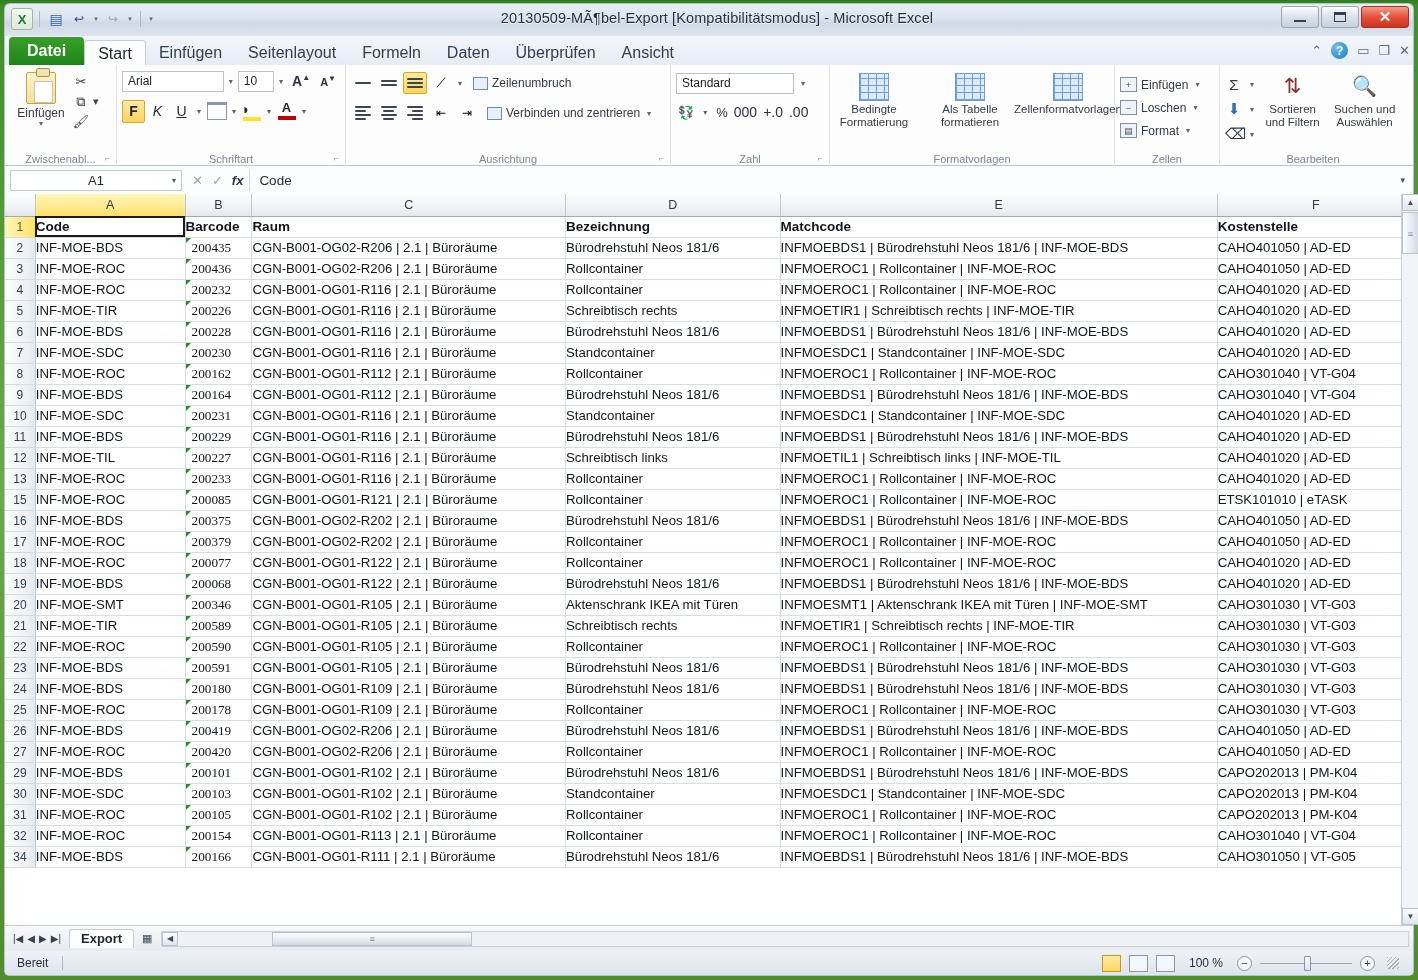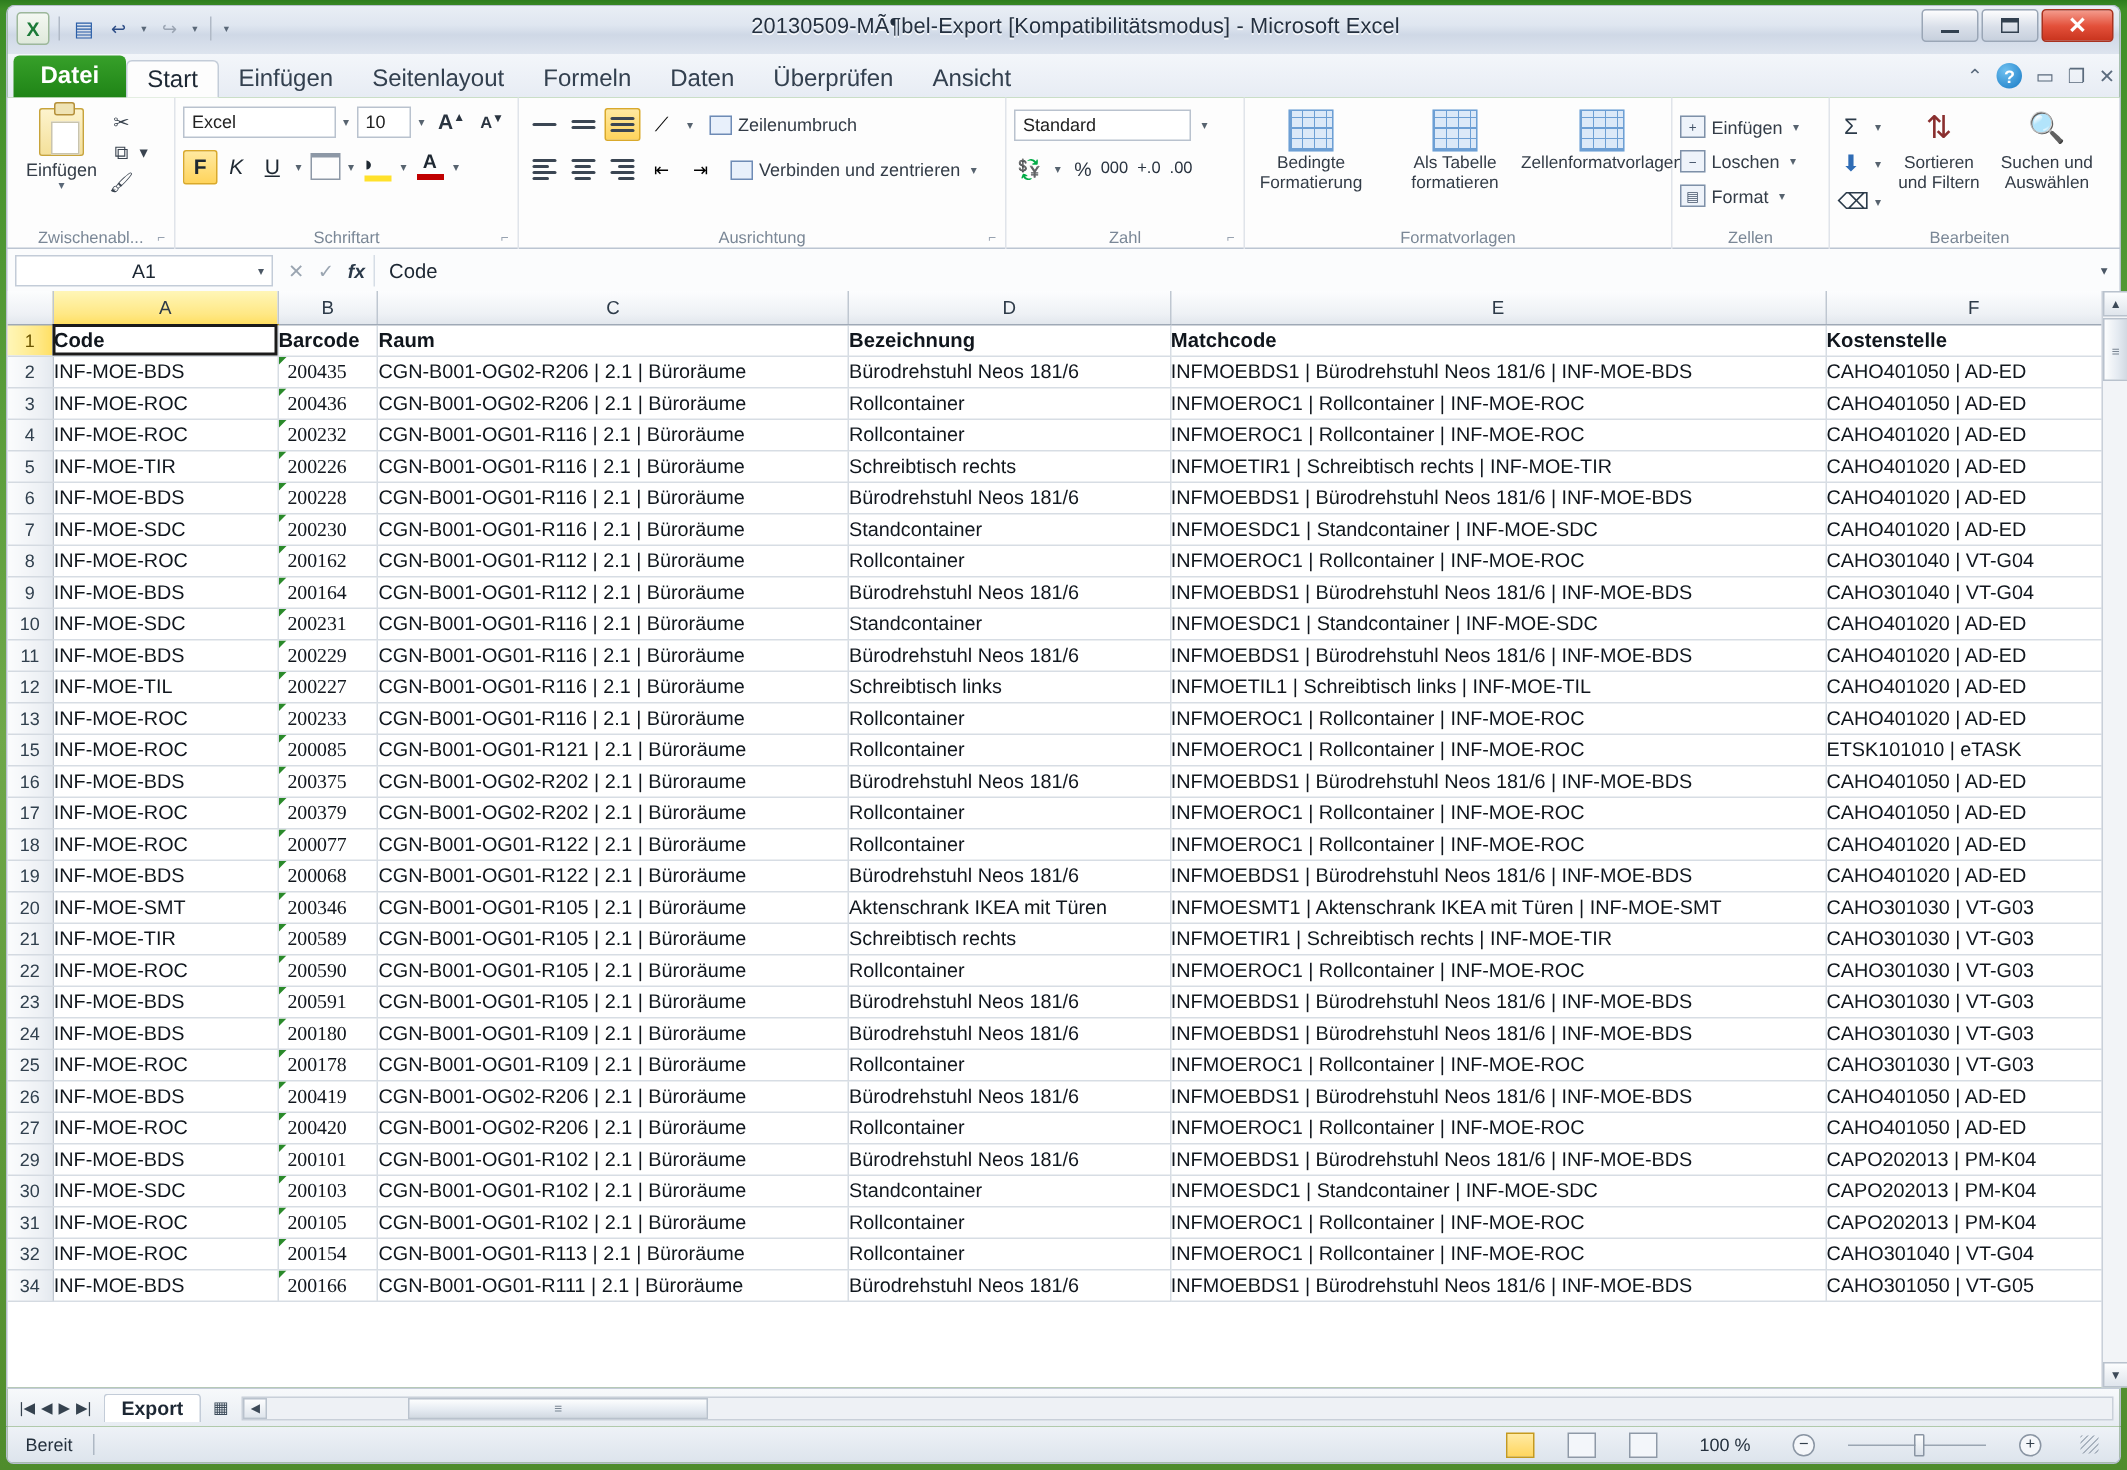--- a/index.html
+++ b/index.html
@@ -167,21 +167,21 @@
   .txtbtn { display:flex;align-items:center;gap:4px;font-size:12px;color:#333c47;padding-left:6px; }
   .minitbl { width:15px;height:13px;border:1px solid #6e8bb5;background:#e8f0fb; }
 
   .numrow { display:flex;align-items:center;height:26px;gap:4px; }
   .numfmt {
     width:118px;height:21px;border:1px solid #b9c2ce;background:#fff;
     font-size:12px;color:#222;line-height:19px;padding-left:5px;
   }
   .numrow2 { display:flex;align-items:center;height:28px;gap:6px;margin-top:4px;padding-left:2px; }
   .nb { font-size:13px;color:#2a3440; }
-  .nb.small { font-size:11px; }
+  .nb.small { font-size:14px; }
 
   .stylebtn { display:flex;flex-direction:column;align-items:center;width:82px;padding-top:5px; }
   .stylebtn .sic { width:30px;height:28px; }
   .stylebtn .slb { font-size:11.5px;color:#333c47;text-align:center;line-height:13px;margin-top:2px; }
   .grid-ic { background:
       repeating-linear-gradient(0deg,#6d9fd4 0 1px,transparent 1px 7px),
       repeating-linear-gradient(90deg,#6d9fd4 0 1px,transparent 1px 8px),
       #dce9f8; border:1px solid #6d9fd4; }
 
   .cellrow { display:flex;flex-direction:column;gap:2px;padding-top:6px; }
@@ -307,21 +307,21 @@
 
   .statusbar {
     position:absolute; left:4px; top:951px; width:1410px; height:25px;
     background: linear-gradient(180deg,#eef2f7,#dde4ec);
     border:1px solid #b6bfcd; border-top:none;
     border-bottom-left-radius:5px;border-bottom-right-radius:5px;
     display:flex;align-items:center;
   }
   .st-txt { font-size:12px;color:#25313e;padding-left:12px; }
   .st-sep { width:1px;height:14px;background:#aeb8c4;margin-left:14px; }
-  .st-right { margin-left:auto;display:flex;align-items:center;gap:22px;padding-right:14px; }
+  .st-right { margin-left:auto;display:flex;align-items:center;gap:8px;padding-right:14px; }
   .viewbtn { width:19px;height:17px;border:1px solid #8e99a7;background:#f3f6fa;position:relative; }
   .viewbtn.on { background:linear-gradient(180deg,#ffeaa4,#ffd65e);border-color:#c59a1e; }
   .zoomtxt { font-size:12px;color:#25313e;padding:0 6px; }
   .zcirc { width:15px;height:15px;border:1px solid #8a95a3;border-radius:50%;
            font-size:11px;color:#34404d;text-align:center;line-height:13px;background:#f5f7fa; }
   .ztrack { width:92px;height:1px;background:#9aa5b2;position:relative; }
   .zthumb { position:absolute;left:44px;top:-7px;width:7px;height:15px;
             background:linear-gradient(180deg,#fdfefe,#dbe2ea);border:1px solid #8a95a3;border-radius:1px; }
   .grip { width:12px;height:12px;margin-left:4px;
           background: repeating-linear-gradient(135deg,#a9b3bf 0 1px, transparent 1px 3px); }
@@ -396,21 +396,21 @@
               <span class="mi">🖌</span>
             </div>
         </div>
       </div>
       <div class="glabel">Zwischenabl...</div>
       <div class="gdia">⌐</div>
     </div>
 
     <div class="group" style="width:229px">
       <div class="fontrow">
-        <div class="fontname">Excel</div>
+        <div class="fontname">Arial</div>
         <span class="cbox-ar">▾</span>
         <div class="fontsize">10</div>
         <span class="cbox-ar">▾</span>
         <span class="growa">A<sup>▲</sup></span>
         <span class="growa" style="font-size:11px">A<sup>▼</sup></span>
       </div>
       <div class="fontrow2">
         <div class="fbtn b on">F</div>
         <div class="fbtn i">K</div>
         <div class="fbtn u">U</div>

